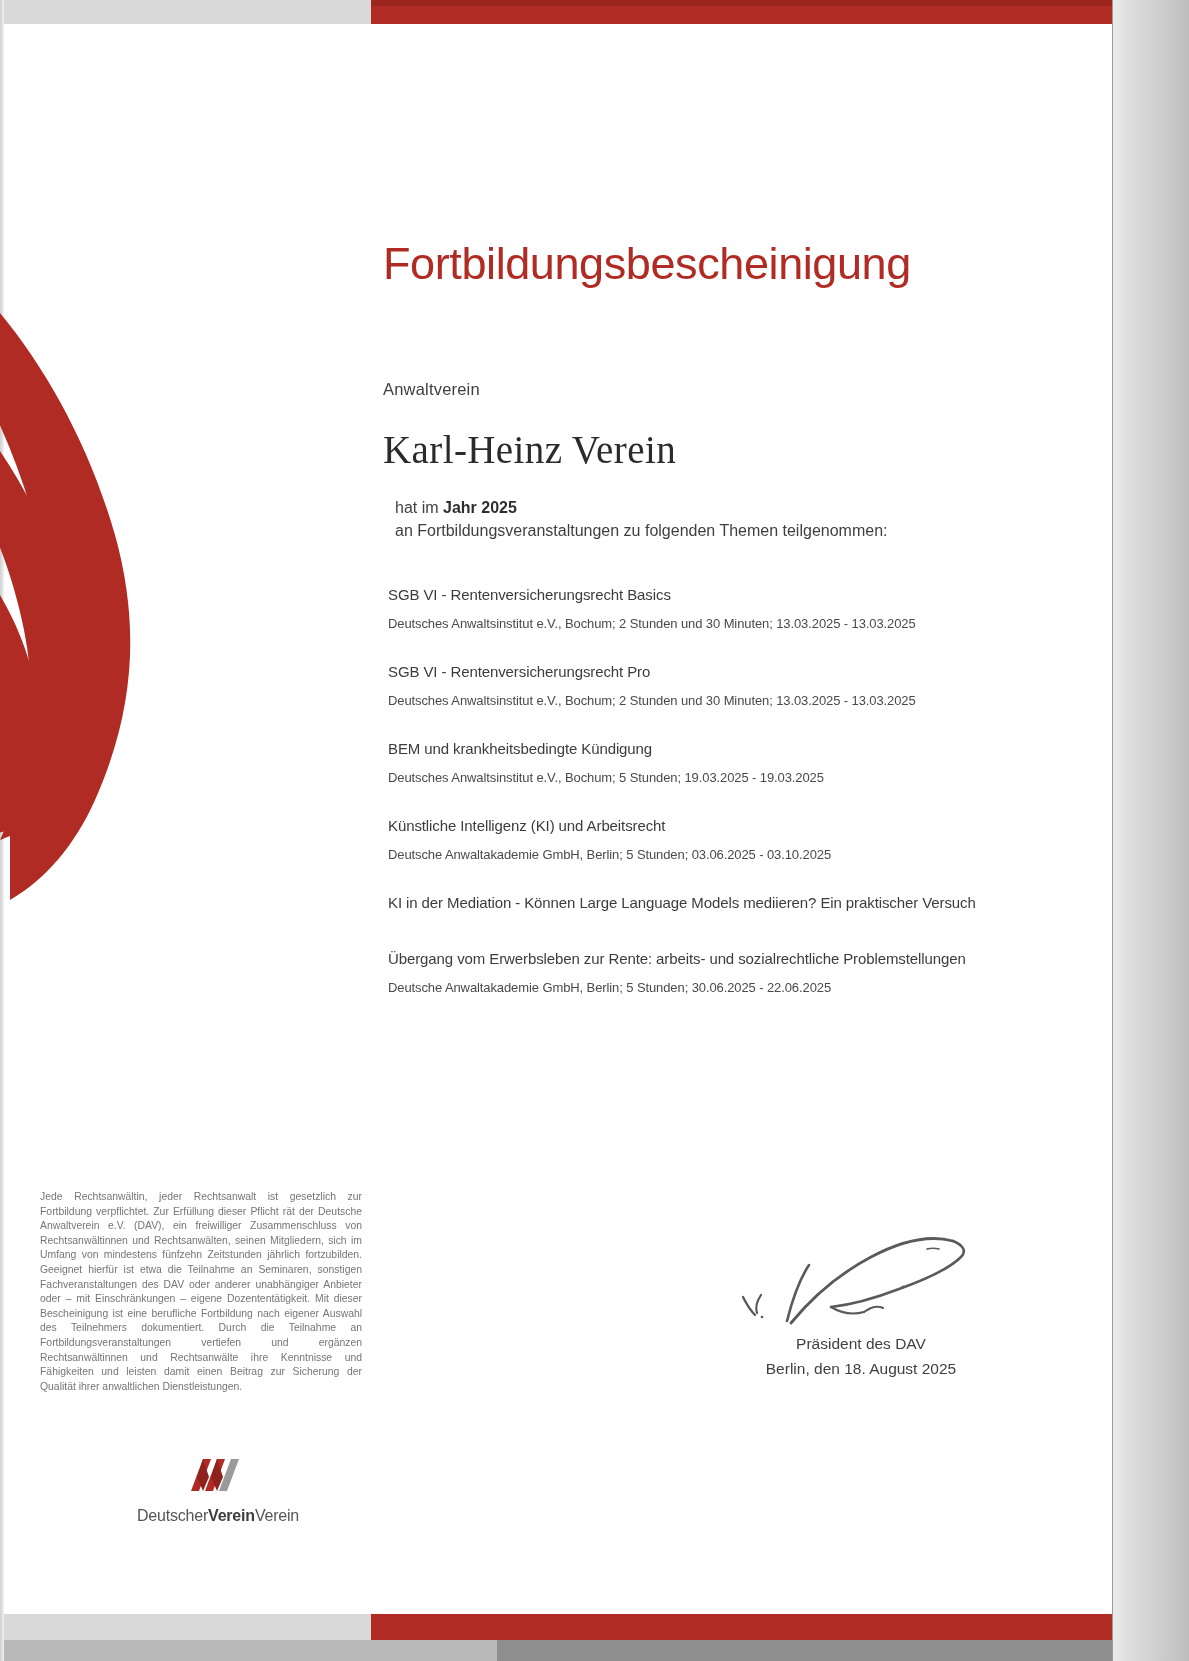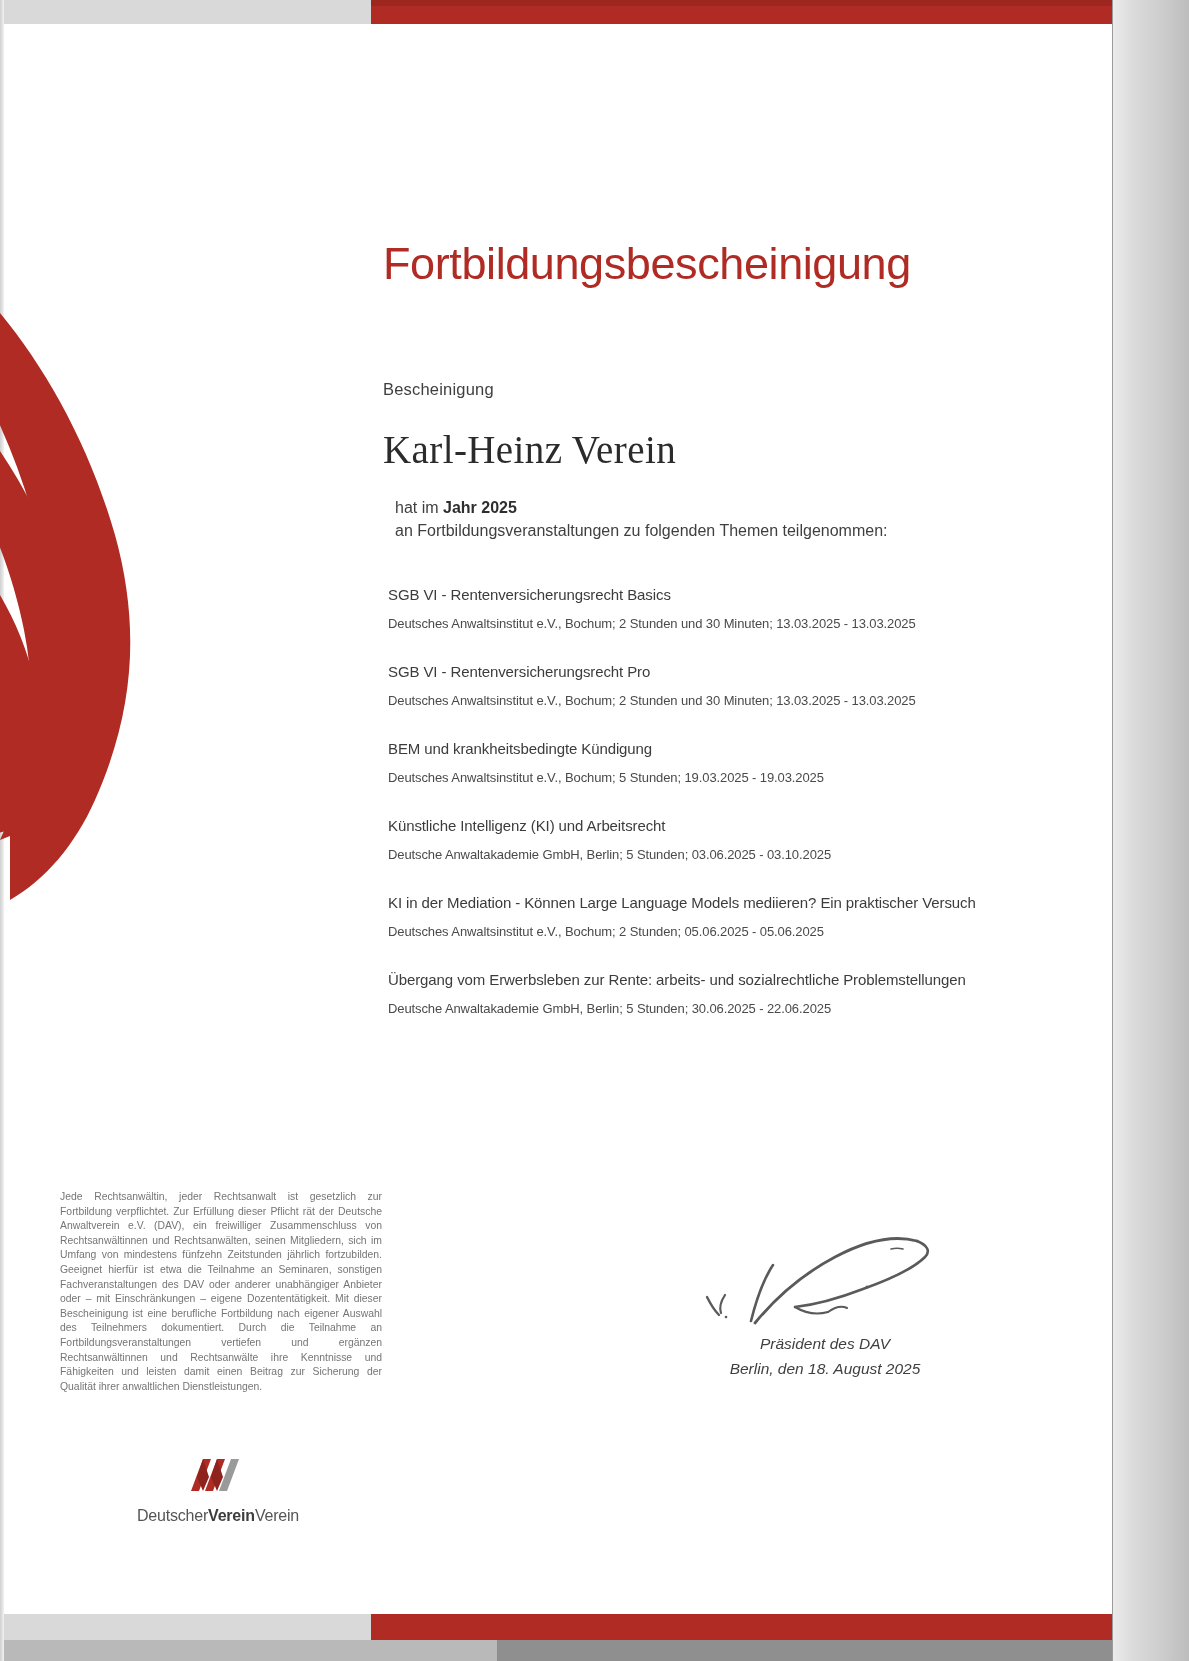--- a/index.html
+++ b/index.html
@@ -165,31 +165,29 @@
   .disclaimer {
     position: absolute;
     left: 40px;
     top: 1190px;
     width: 322px;
     font-size: 10.4px;
     line-height: 14.6px;
     color: #757575;
     text-align: justify;
     font-family: "Liberation Sans", sans-serif;
-    margin-left: 20px;
   }
 
   
   .signature-area {
     position: absolute;
-    left: 660px;
+    left: 696px;
     top: 1235px;
     width: 330px;
     text-align: center;
-    font-style: italic;
   }
   .signature-svg {
     display: block;
     margin: 0 auto;
   }
   .signature-caption {
     font-size: 15.5px;
     line-height: 23px;
     color: #3f3f3f;
     margin-top: 2px;
@@ -231,21 +229,21 @@
   <div class="bottom-strip-2"></div>
 
   <svg class="swoosh" viewBox="0 0 190 620">
     <path d="M-20,0 C40,60 95,150 125,255 C150,345 145,430 105,520 C85,565 55,600 20,620 L20,520 C55,470 70,400 62,330 C52,245 20,150 -30,70 Z" fill="#b02b23"></path>
     <path d="M-30,120 C20,175 62,250 80,330 C96,402 90,470 60,540 L10,560 C42,490 48,420 34,350 C20,280 -10,210 -50,160 Z" fill="#b02b23"></path>
     <path d="M-40,250 C0,290 32,345 44,400 C55,450 50,500 28,548 L-20,560 C0,512 4,462 -6,418 C-18,365 -44,315 -70,285 Z" fill="#b02b23"></path>
   </svg>
 
   <div class="doc-title">Fortbildungsbescheinigung</div>
 
-  <div class="recipient-role">Bescheinigung</div>
+  <div class="recipient-role">Anwaltverein</div>
 
   <div class="recipient-name">Karl-Heinz Verein</div>
 
   <div class="intro">
     <div><span>hat im </span><b>Jahr 2025</b></div>
     <div>an Fortbildungsveranstaltungen zu folgenden Themen teilgenommen:</div>
   </div>
 
   <div class="courses">
     <div class="course">
@@ -259,21 +257,20 @@
     <div class="course">
       <div class="course-title">BEM und krankheitsbedingte Kündigung</div>
       <div class="course-detail">Deutsches Anwaltsinstitut e.V., Bochum;  5 Stunden;  19.03.2025  -  19.03.2025</div>
     </div>
     <div class="course">
       <div class="course-title">Künstliche Intelligenz (KI) und Arbeitsrecht</div>
       <div class="course-detail">Deutsche Anwaltakademie GmbH, Berlin;  5 Stunden;  03.06.2025  -  03.10.2025</div>
     </div>
     <div class="course">
       <div class="course-title">KI in der Mediation - Können Large Language Models mediieren? Ein praktischer Versuch</div>
-      <div class="course-detail">Deutsches Anwaltsinstitut e.V., Bochum;  2 Stunden;  05.06.2025  -  05.06.2025</div>
     </div>
     <div class="course">
       <div class="course-title">Übergang vom Erwerbsleben zur Rente: arbeits- und sozialrechtliche Problemstellungen</div>
       <div class="course-detail">Deutsche Anwaltakademie GmbH, Berlin;  5 Stunden;  30.06.2025  -  22.06.2025</div>
     </div>
   </div>
 
   <div class="disclaimer">Jede Rechtsanwältin, jeder Rechtsanwalt ist gesetzlich zur Fortbildung verpflichtet. Zur Erfüllung dieser Pflicht rät der Deutsche Anwaltverein e.V. (DAV), ein freiwilliger Zusammenschluss von Rechtsanwältinnen und Rechtsanwälten, seinen Mitgliedern, sich im Umfang von mindestens fünfzehn Zeitstunden jährlich fortzubilden. Geeignet hierfür ist etwa die Teilnahme an Seminaren, sonstigen Fachveranstaltungen des DAV oder anderer unabhängiger Anbieter oder – mit Einschränkungen – eigene Dozententätigkeit. Mit dieser Bescheinigung ist eine berufliche Fortbildung nach eigener Auswahl des Teilnehmers dokumentiert. Durch die Teilnahme an Fortbildungsveranstaltungen vertiefen und ergänzen Rechtsanwältinnen und Rechtsanwälte ihre Kenntnisse und Fähigkeiten und leisten damit einen Beitrag zur Sicherung der Qualität ihrer anwaltlichen Dienstleistungen.</div>
 
   <div class="signature-area">

